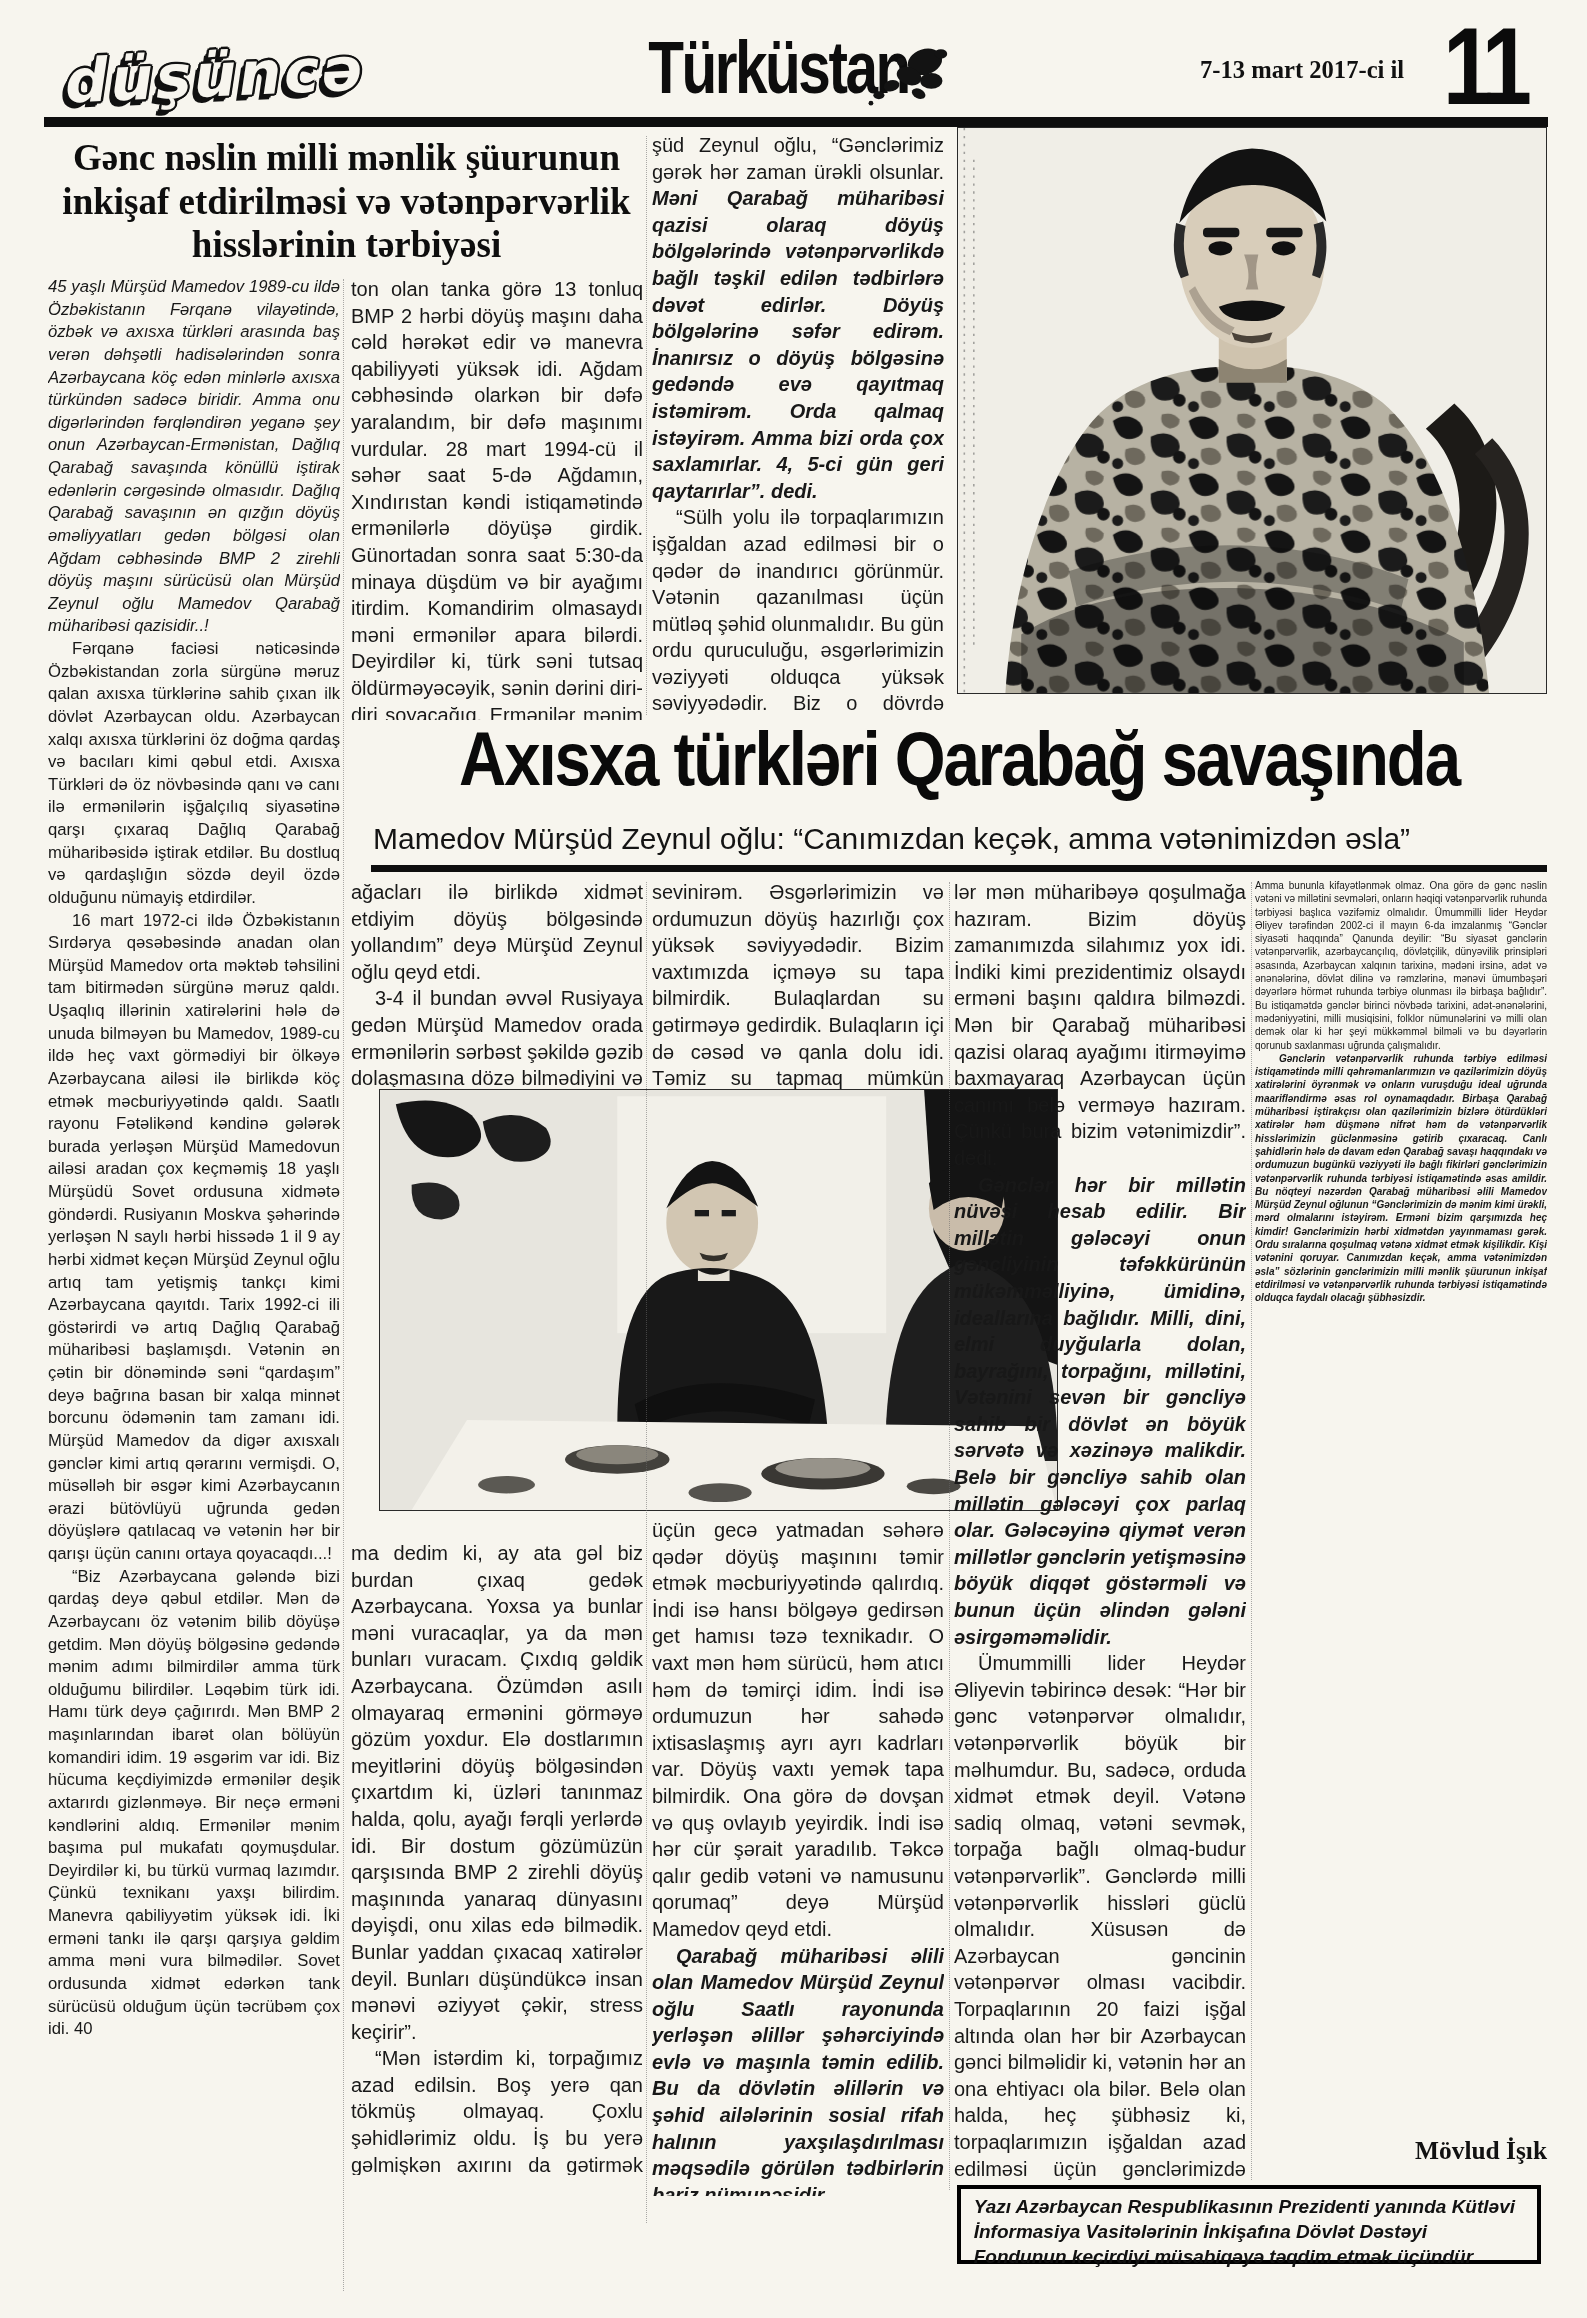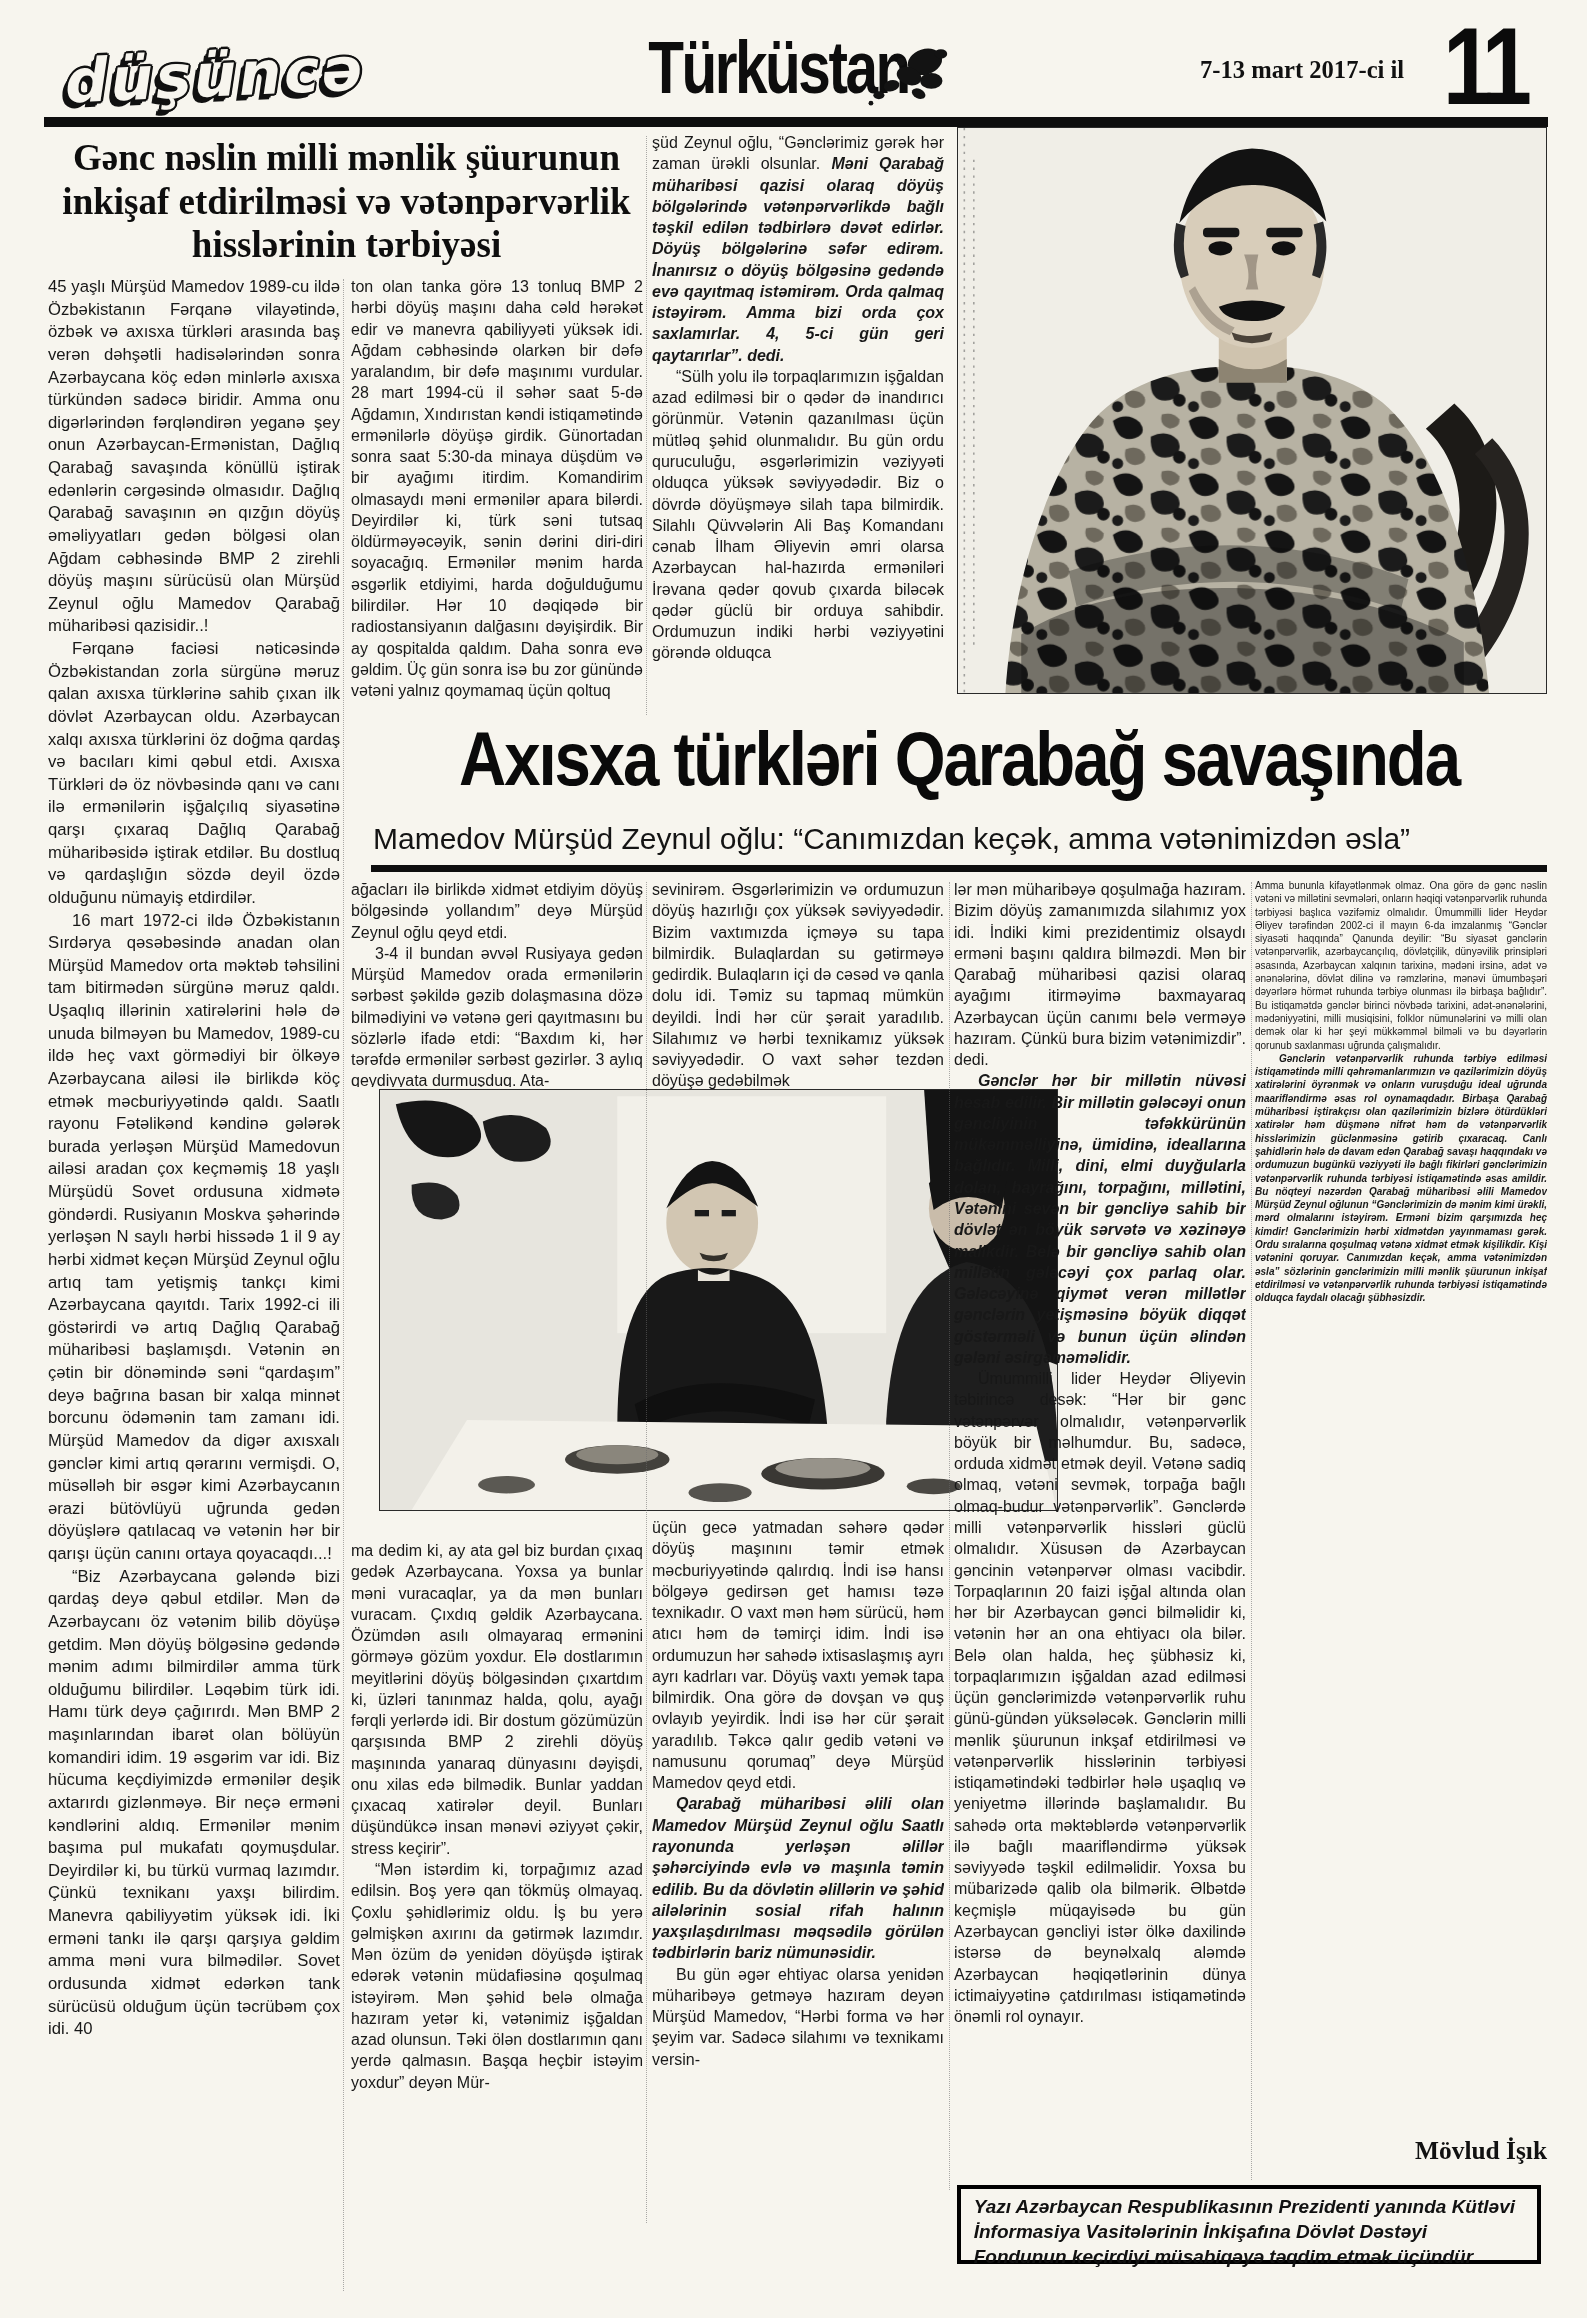--- a/index.html
+++ b/index.html
@@ -25,23 +25,23 @@
   .main-head{position:absolute;left:371px;top:719px;width:1176px;text-align:center;
         font:bold 76px/1.05 "Liberation Sans",sans-serif;letter-spacing:-2.4px;color:#0a0a0a;
         transform:scaleX(.86);transform-origin:center;white-space:nowrap;}
   .sub-head{position:absolute;left:373px;top:822px;width:1174px;
         font:30px/1.1 "Liberation Sans",sans-serif;color:#141414;}
   
   .col{position:absolute;overflow:hidden;text-align:justify;
        font:16.7px/1.355 "Liberation Sans",sans-serif;color:#181818;}
   .col p{margin:0;}
   .ind{text-indent:24px;}
-  .ital{}
+  .ital{font-style:italic;}
   .bital{font-style:italic;font-weight:bold;}
-  .tight{font-size:16px;line-height:1.33;}
+  .tight{font-size:20px;line-height:1.33;}
   .divider{position:absolute;width:0;border-left:1.6px dotted #6a6a6a;opacity:.55;}
   
   .photo{position:absolute;background:#e9e7e0;border:1.6px solid #2a2a2a;box-sizing:border-box;}
   .photo svg{display:block;width:100%;height:100%;}
   
   .sig{position:absolute;left:1255px;top:2136px;width:292px;text-align:right;
        font:bold 25.4px "Liberation Serif",serif;color:#111;}
   .credit{position:absolute;left:957px;top:2185px;width:584px;height:79px;
        border:4px solid #000000;box-sizing:border-box;padding:6.3px 12.7px;background:#f7f5ee;
        font:bold italic 19px/1.3 "Liberation Sans",sans-serif;font-style:italic;color:#111;}

